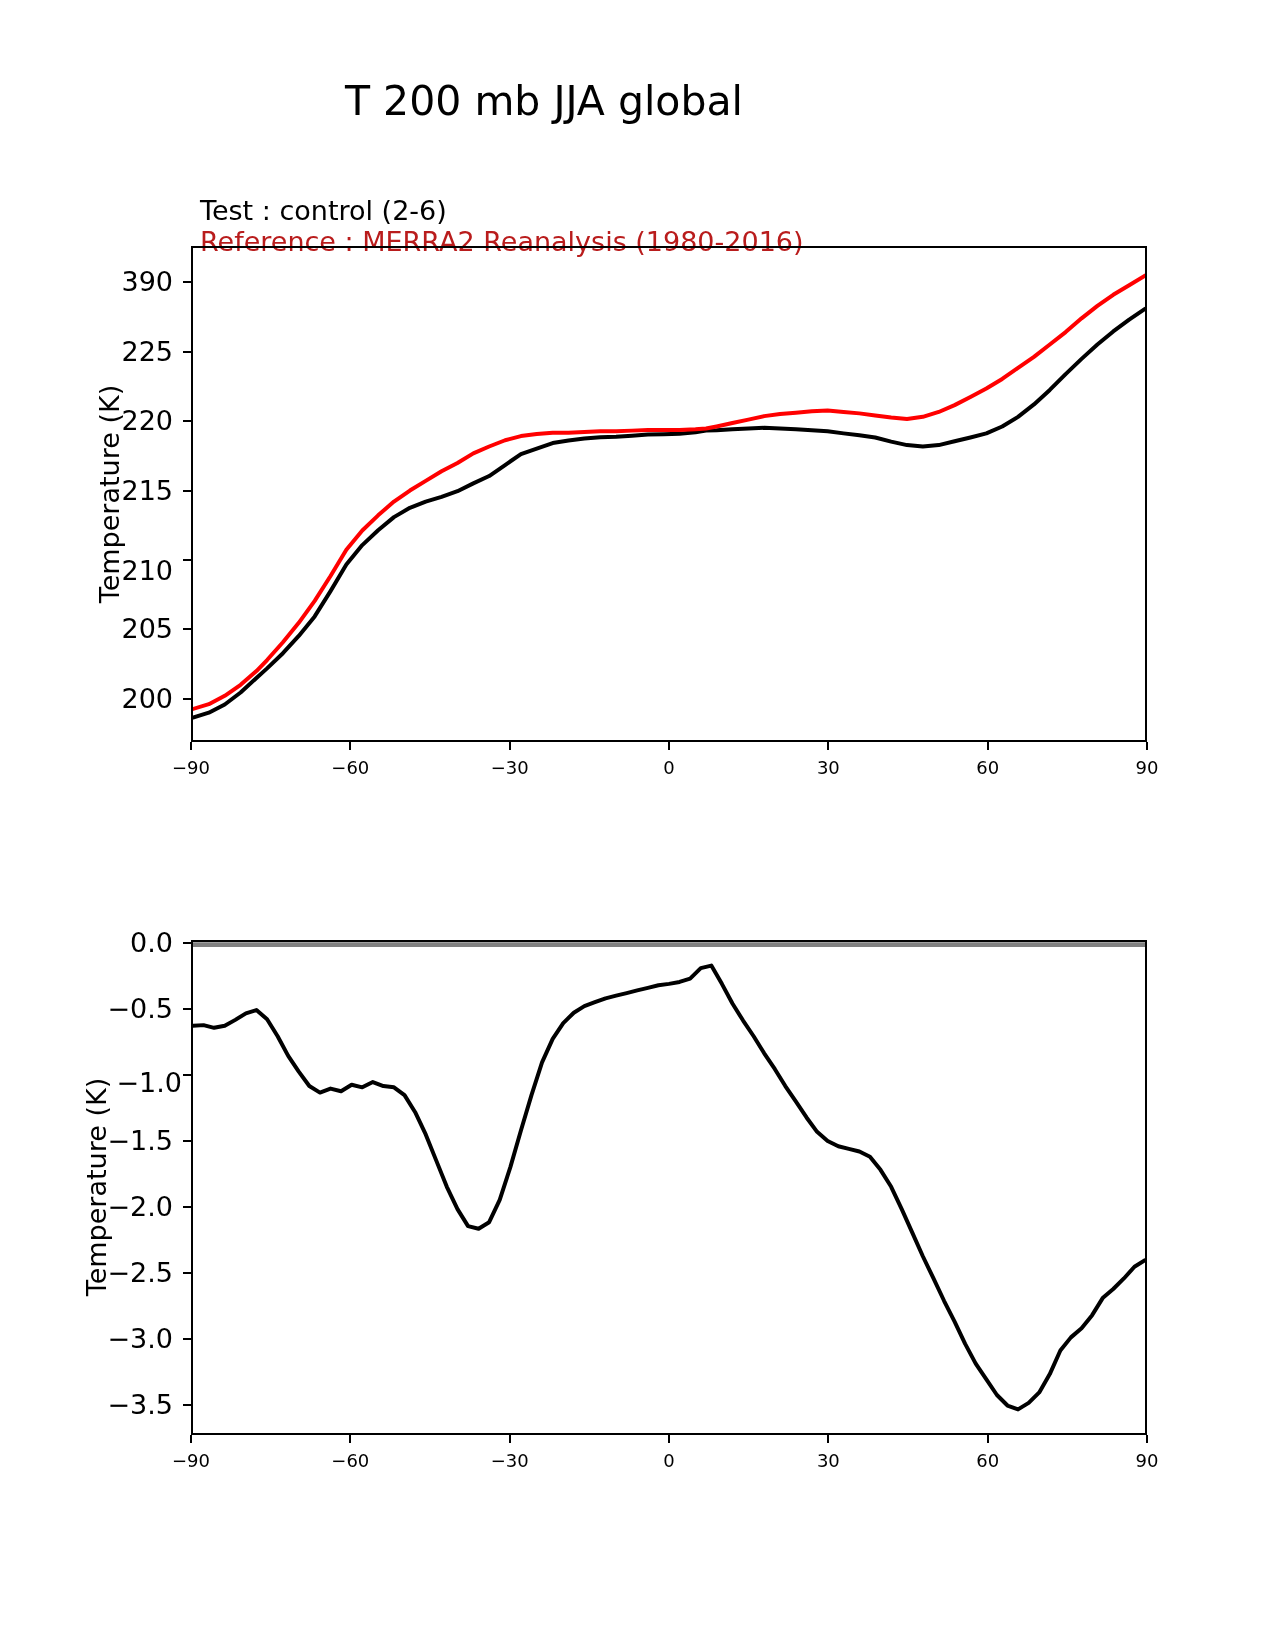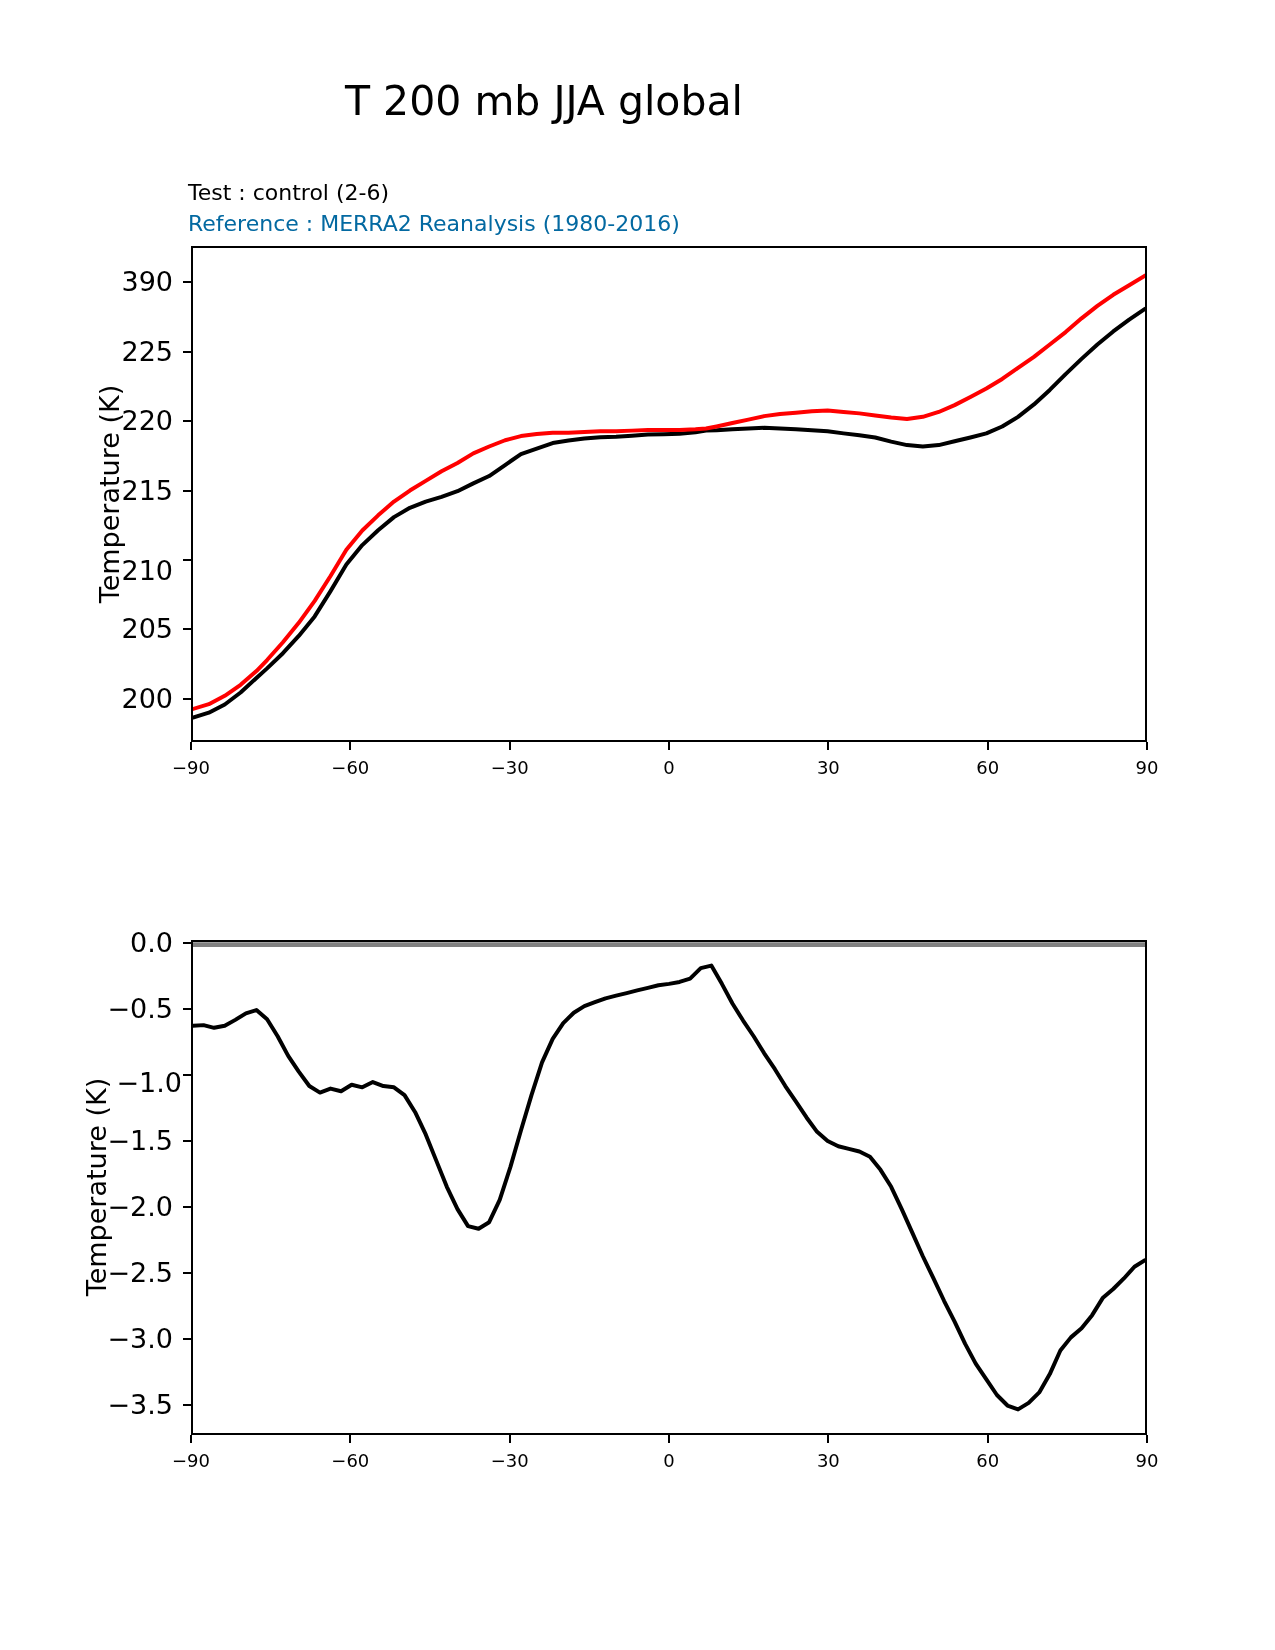--- a/index.html
+++ b/index.html
@@ -1,21 +1,21 @@
 <!DOCTYPE html>
 <html><head>
 <meta charset="utf-8">
 <style>
   html,body{margin:0;padding:0;background:#fff;}
   body{width:1275px;height:1650px;position:relative;font-family:"DejaVu Sans",sans-serif;color:#000;}
   .figure{position:absolute;left:0;top:0;width:1275px;height:1650px;background:#fff;overflow:hidden;}
   .suptitle{position:absolute;top:78px;left:0;width:1088px;text-align:center;font-size:41px;line-height:46px;}
-  .legend-line{position:absolute;left:188px;font-size:22px;line-height:32px;white-space:nowrap;}
+  .legend-line{position:absolute;left:200px;font-size:27px;line-height:32px;white-space:nowrap;margin-top:18px;}
   .legend-test{top:177px;color:#000;}
-  .legend-ref{top:208px;color:#0369a1;}
+  .legend-ref{top:208px;color:#b91c1c;}
   .ax-title{position:absolute;left:191px;width:956px;top:905px;text-align:center;font-size:27px;line-height:32px;}
   .ylab{position:absolute;width:400px;height:28px;line-height:28px;text-align:center;font-size:27px;transform:rotate(-90deg);}
   .ylab-top{left:-90px;top:480px;}
   .ylab-bot{left:-103px;top:1173px;}
   .plot-box{position:absolute;border:2px solid #000;box-sizing:border-box;background:transparent;}
   .plot-box svg{position:absolute;left:0;top:0;width:100%;height:100%;display:block;}
   .tick-x{position:absolute;width:2px;height:8px;background:#000;}
   .tick-y{position:absolute;width:8px;height:2px;background:#000;}
   .xticklab{position:absolute;width:90px;text-align:center;font-size:18px;line-height:32px;}
   .yticklab{position:absolute;width:100px;text-align:right;font-size:27px;line-height:32px;height:32px;}

